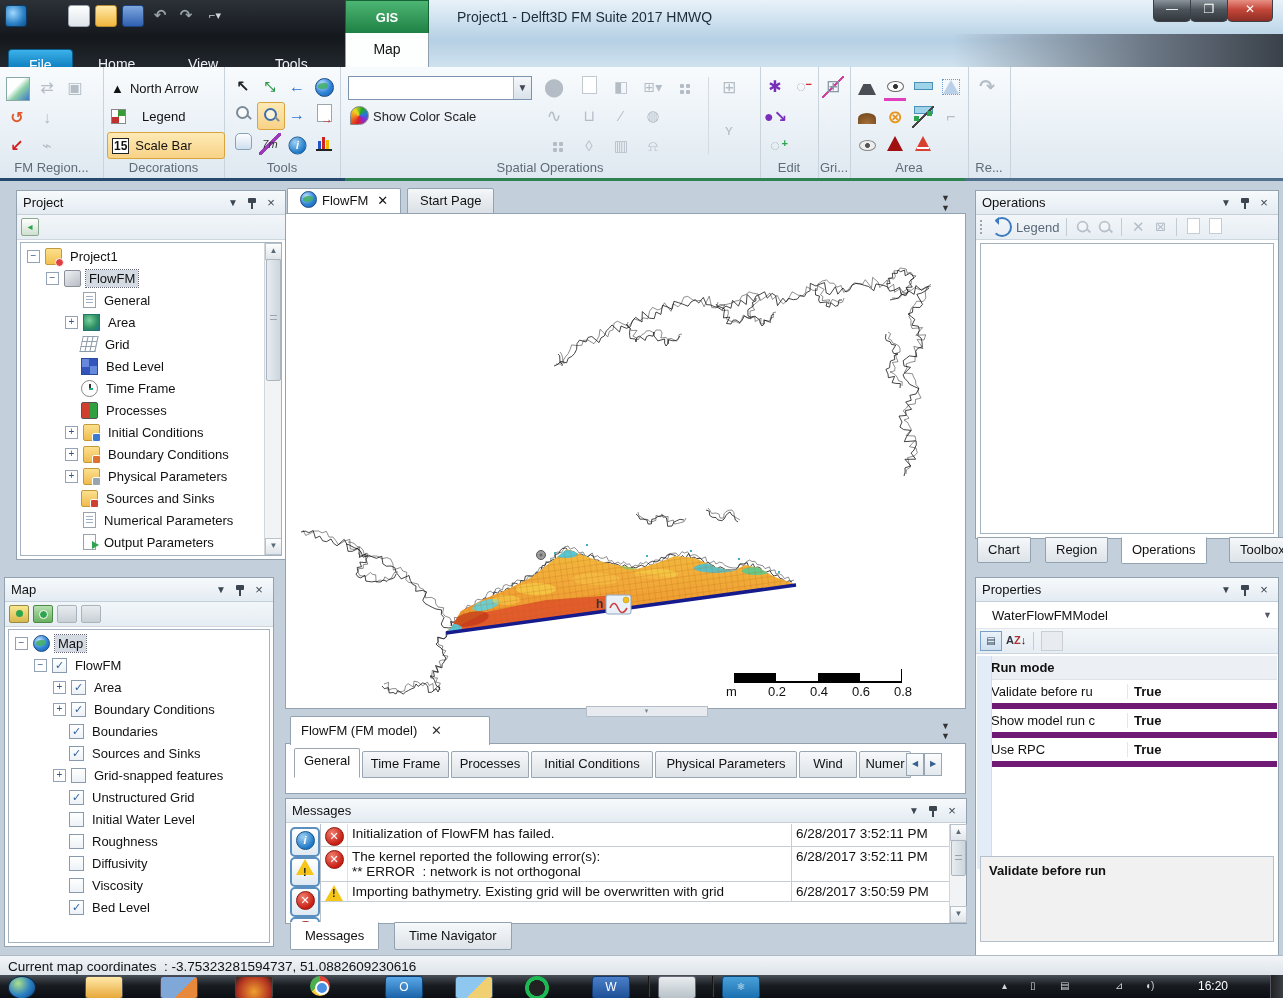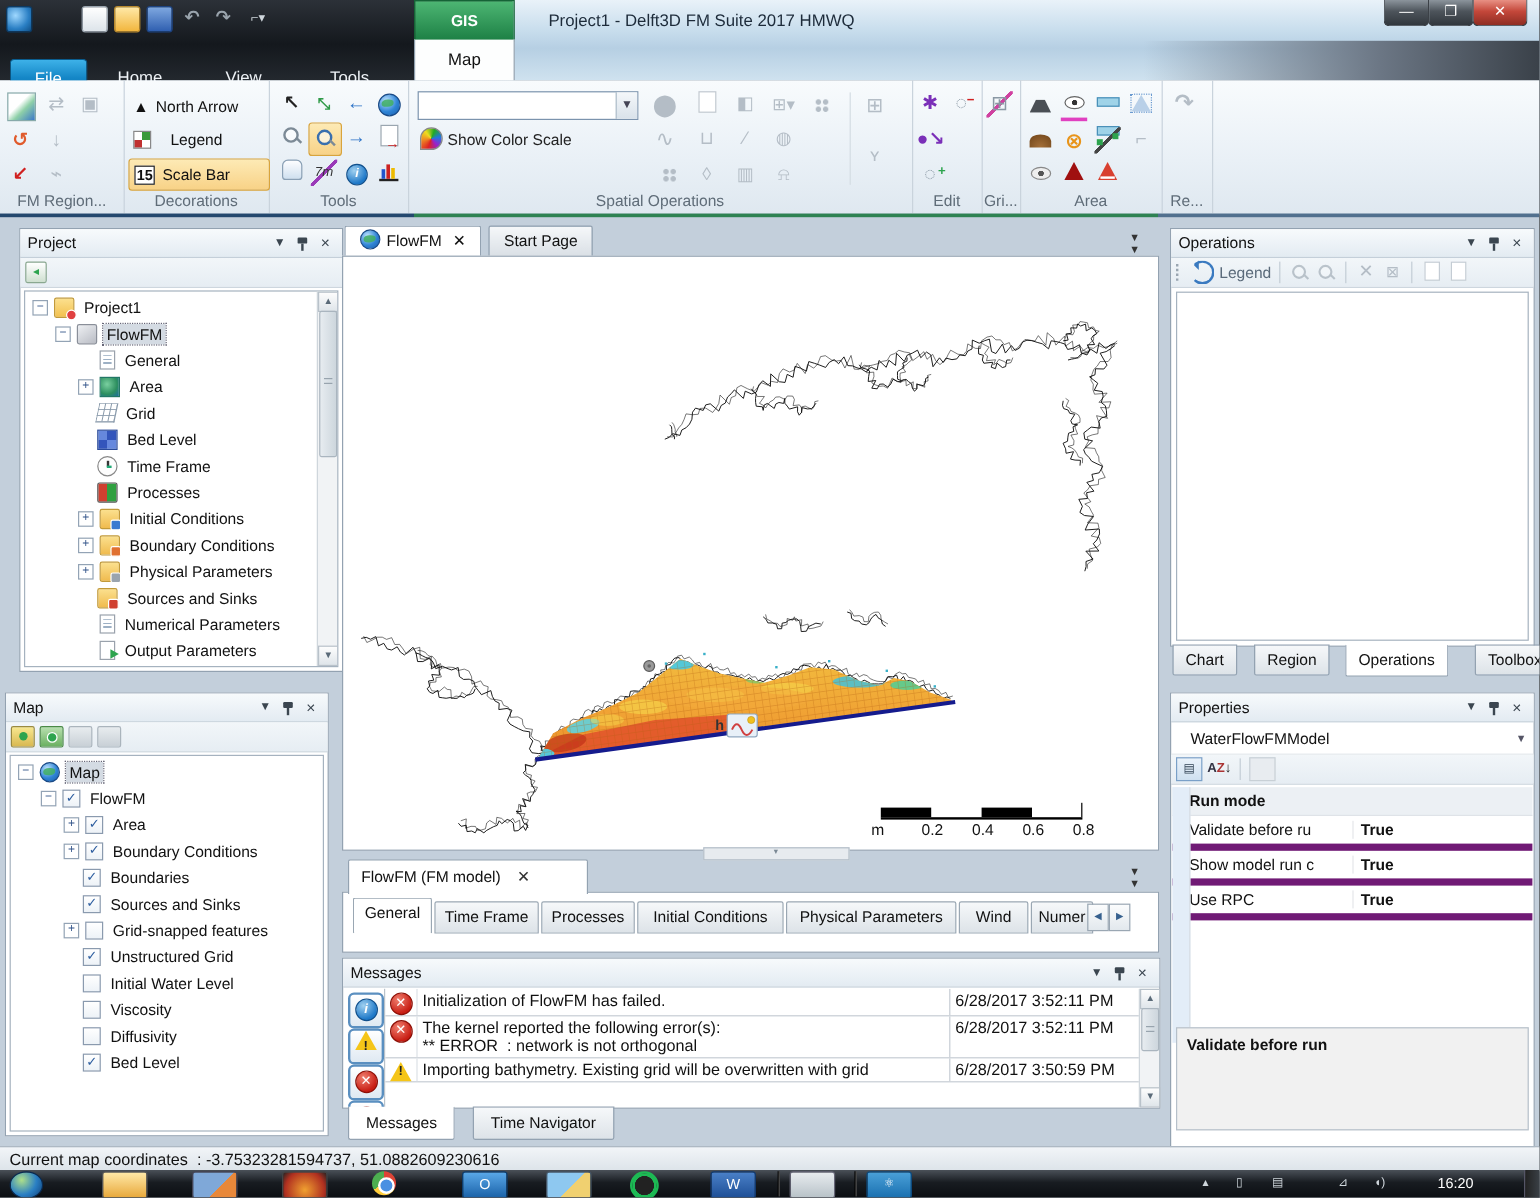--- a/index.html
+++ b/index.html
@@ -514,27 +514,33 @@
           <div class="trow">
             <span style="width: 44px; flex: 0 0 auto;"></span>
             <span class="exp none"></span>
             <span class="cb"></span>
             <span class="tlabel">Initial Water Level</span>
           </div>
           <div class="trow">
             <span style="width: 44px; flex: 0 0 auto;"></span>
             <span class="exp none"></span>
             <span class="cb"></span>
-            <span class="tlabel">Viscosity</span>
+            <span class="tlabel">Roughness</span>
           </div>
           <div class="trow">
             <span style="width: 44px; flex: 0 0 auto;"></span>
             <span class="exp none"></span>
             <span class="cb"></span>
             <span class="tlabel">Diffusivity</span>
+          </div>
+          <div class="trow">
+            <span style="width: 44px; flex: 0 0 auto;"></span>
+            <span class="exp none"></span>
+            <span class="cb"></span>
+            <span class="tlabel">Viscosity</span>
           </div>
           <div class="trow">
             <span style="width: 44px; flex: 0 0 auto;"></span>
             <span class="exp none"></span>
             <span class="cb">✓</span>
             <span class="tlabel">Bed Level</span>
           </div>
         </div>
     </div>
   </div>

